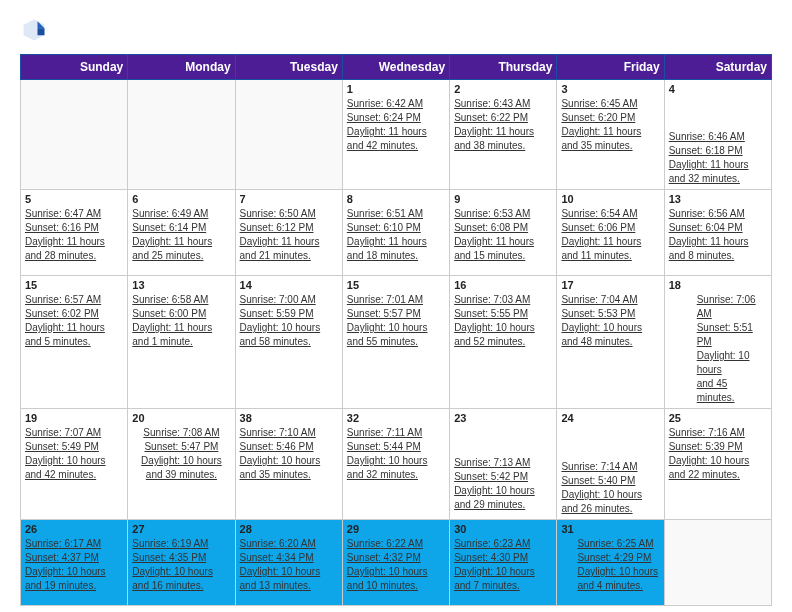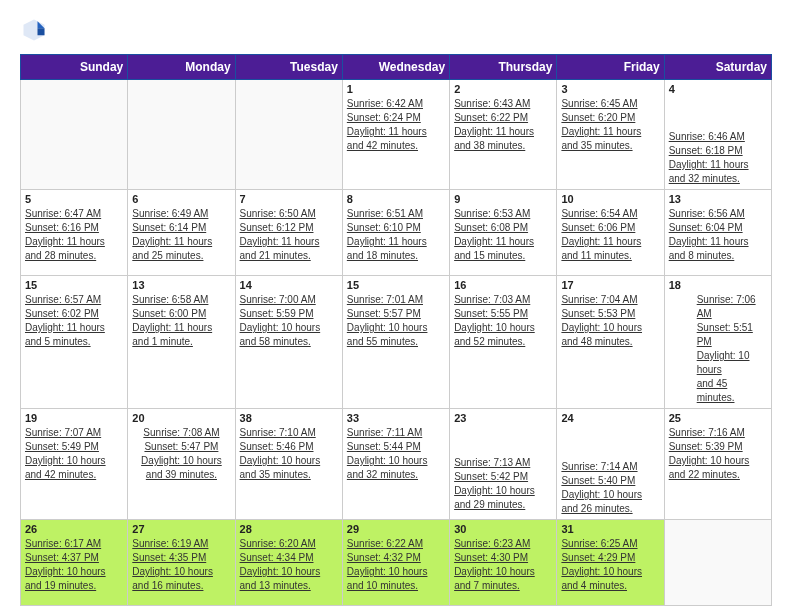--- a/index.html
+++ b/index.html
@@ -79,21 +79,21 @@
     .calendar tbody tr td {
       border: 1px solid #ccc;
       vertical-align: top;
       padding: 3px 4px;
       font-size: 9.5px;
       color: #222;
       background: #fff;
       height: 86px;
     }
     .calendar tbody tr:last-child td {
-      background: #bef264;
+      background: #0ea5e9;
     }
     .day-num {
       font-weight: bold;
       font-size: 11px;
       margin-bottom: 2px;
       display: block;
     }
     .day-info {
       font-size: 10px;
       line-height: 1.4;
@@ -290,21 +290,21 @@
 and 39 minutes.</div>
           </td>
           <td>
             <span class="day-num">38</span>
             <div class="day-info" style="white-space: pre-line;">Sunrise: 7:10 AM
 Sunset: 5:46 PM
 Daylight: 10 hours
 and 35 minutes.</div>
           </td>
           <td>
-            <span class="day-num">33</span>
+            <span class="day-num">32</span>
             <div class="day-info" style="white-space: pre-line;">Sunrise: 7:11 AM
 Sunset: 5:44 PM
 Daylight: 10 hours
 and 32 minutes.</div>
           </td>
           <td>
             <span class="day-num">23</span>
             <div class="day-info" style="white-space: pre-line; margin-top: 32px;">Sunrise: 7:13 AM
 Sunset: 5:42 PM
 Daylight: 10 hours
@@ -356,21 +356,21 @@
           </td>
           <td>
             <span class="day-num">30</span>
             <div class="day-info" style="white-space: pre-line;">Sunrise: 6:23 AM
 Sunset: 4:30 PM
 Daylight: 10 hours
 and 7 minutes.</div>
           </td>
           <td>
             <span class="day-num">31</span>
-            <div class="day-info" style="white-space: pre-line;">Sunrise: 6:25 AM
+            <div class="day-info" style="white-space: pre-line; margin-left: 16px;">Sunrise: 6:25 AM
 Sunset: 4:29 PM
 Daylight: 10 hours
 and 4 minutes.</div>
           </td>
           <td class="empty-cell"></td>
         </tr>
       </tbody>
   </table>
 </div>
 

